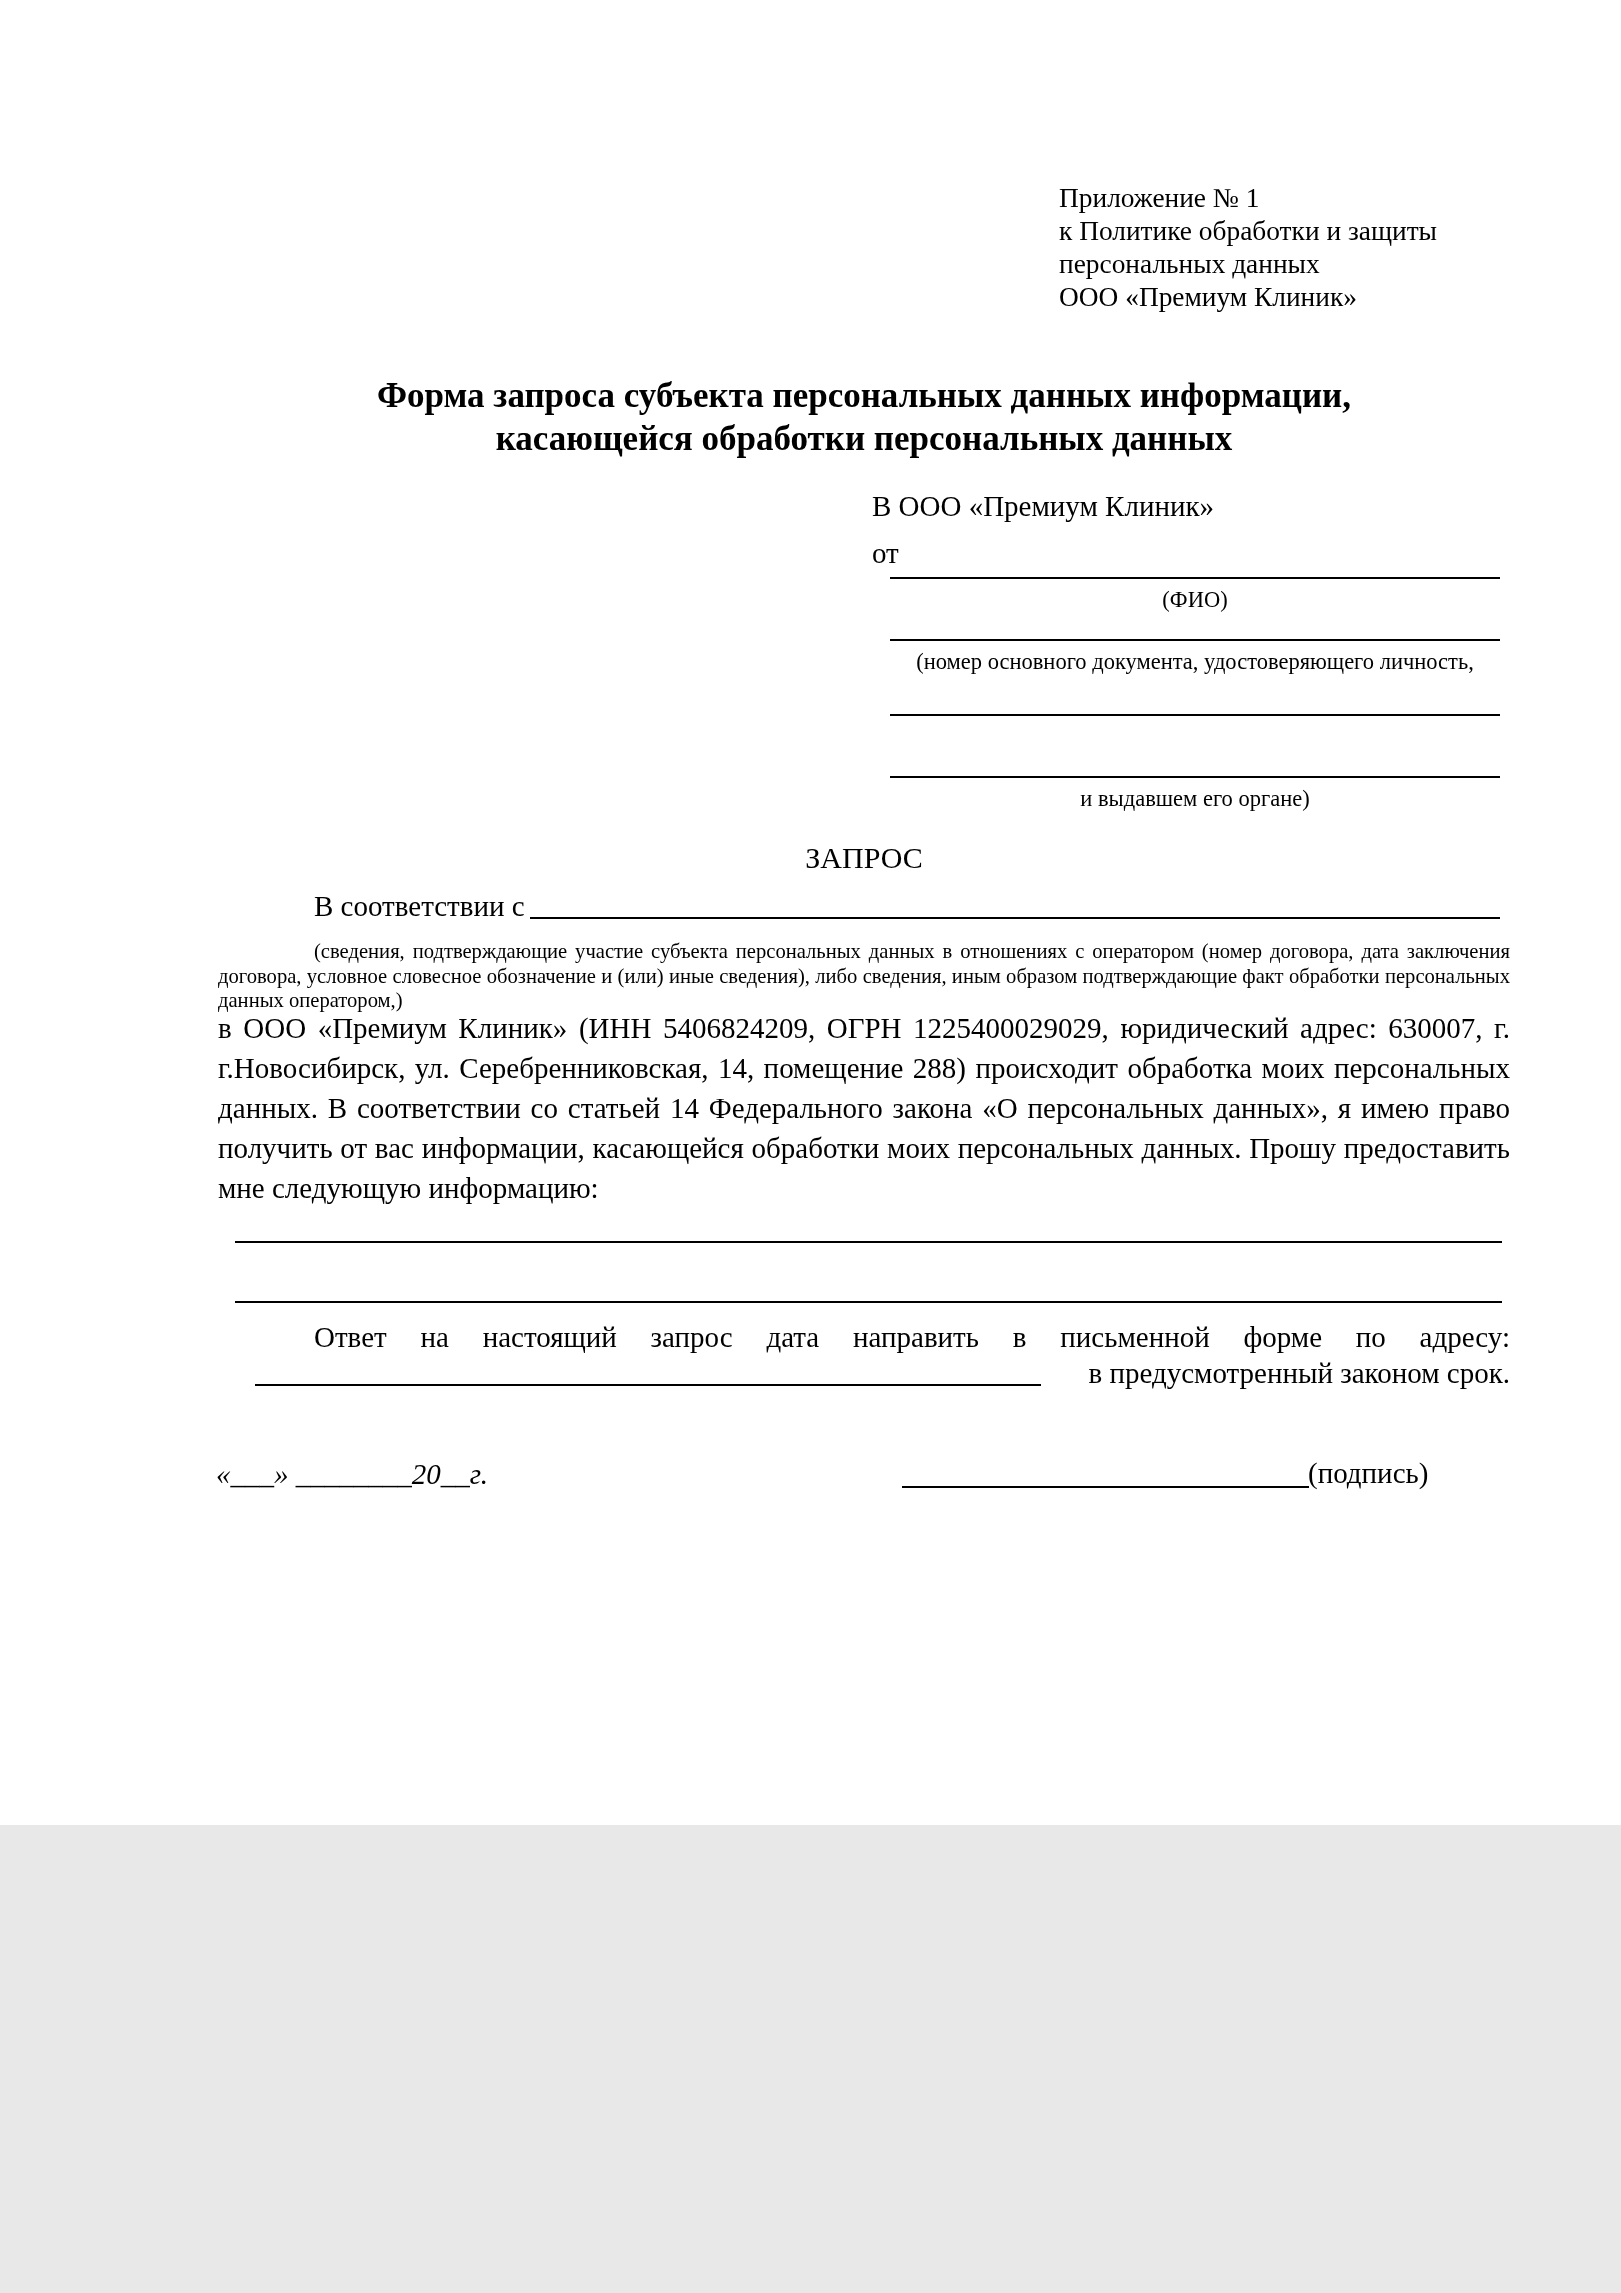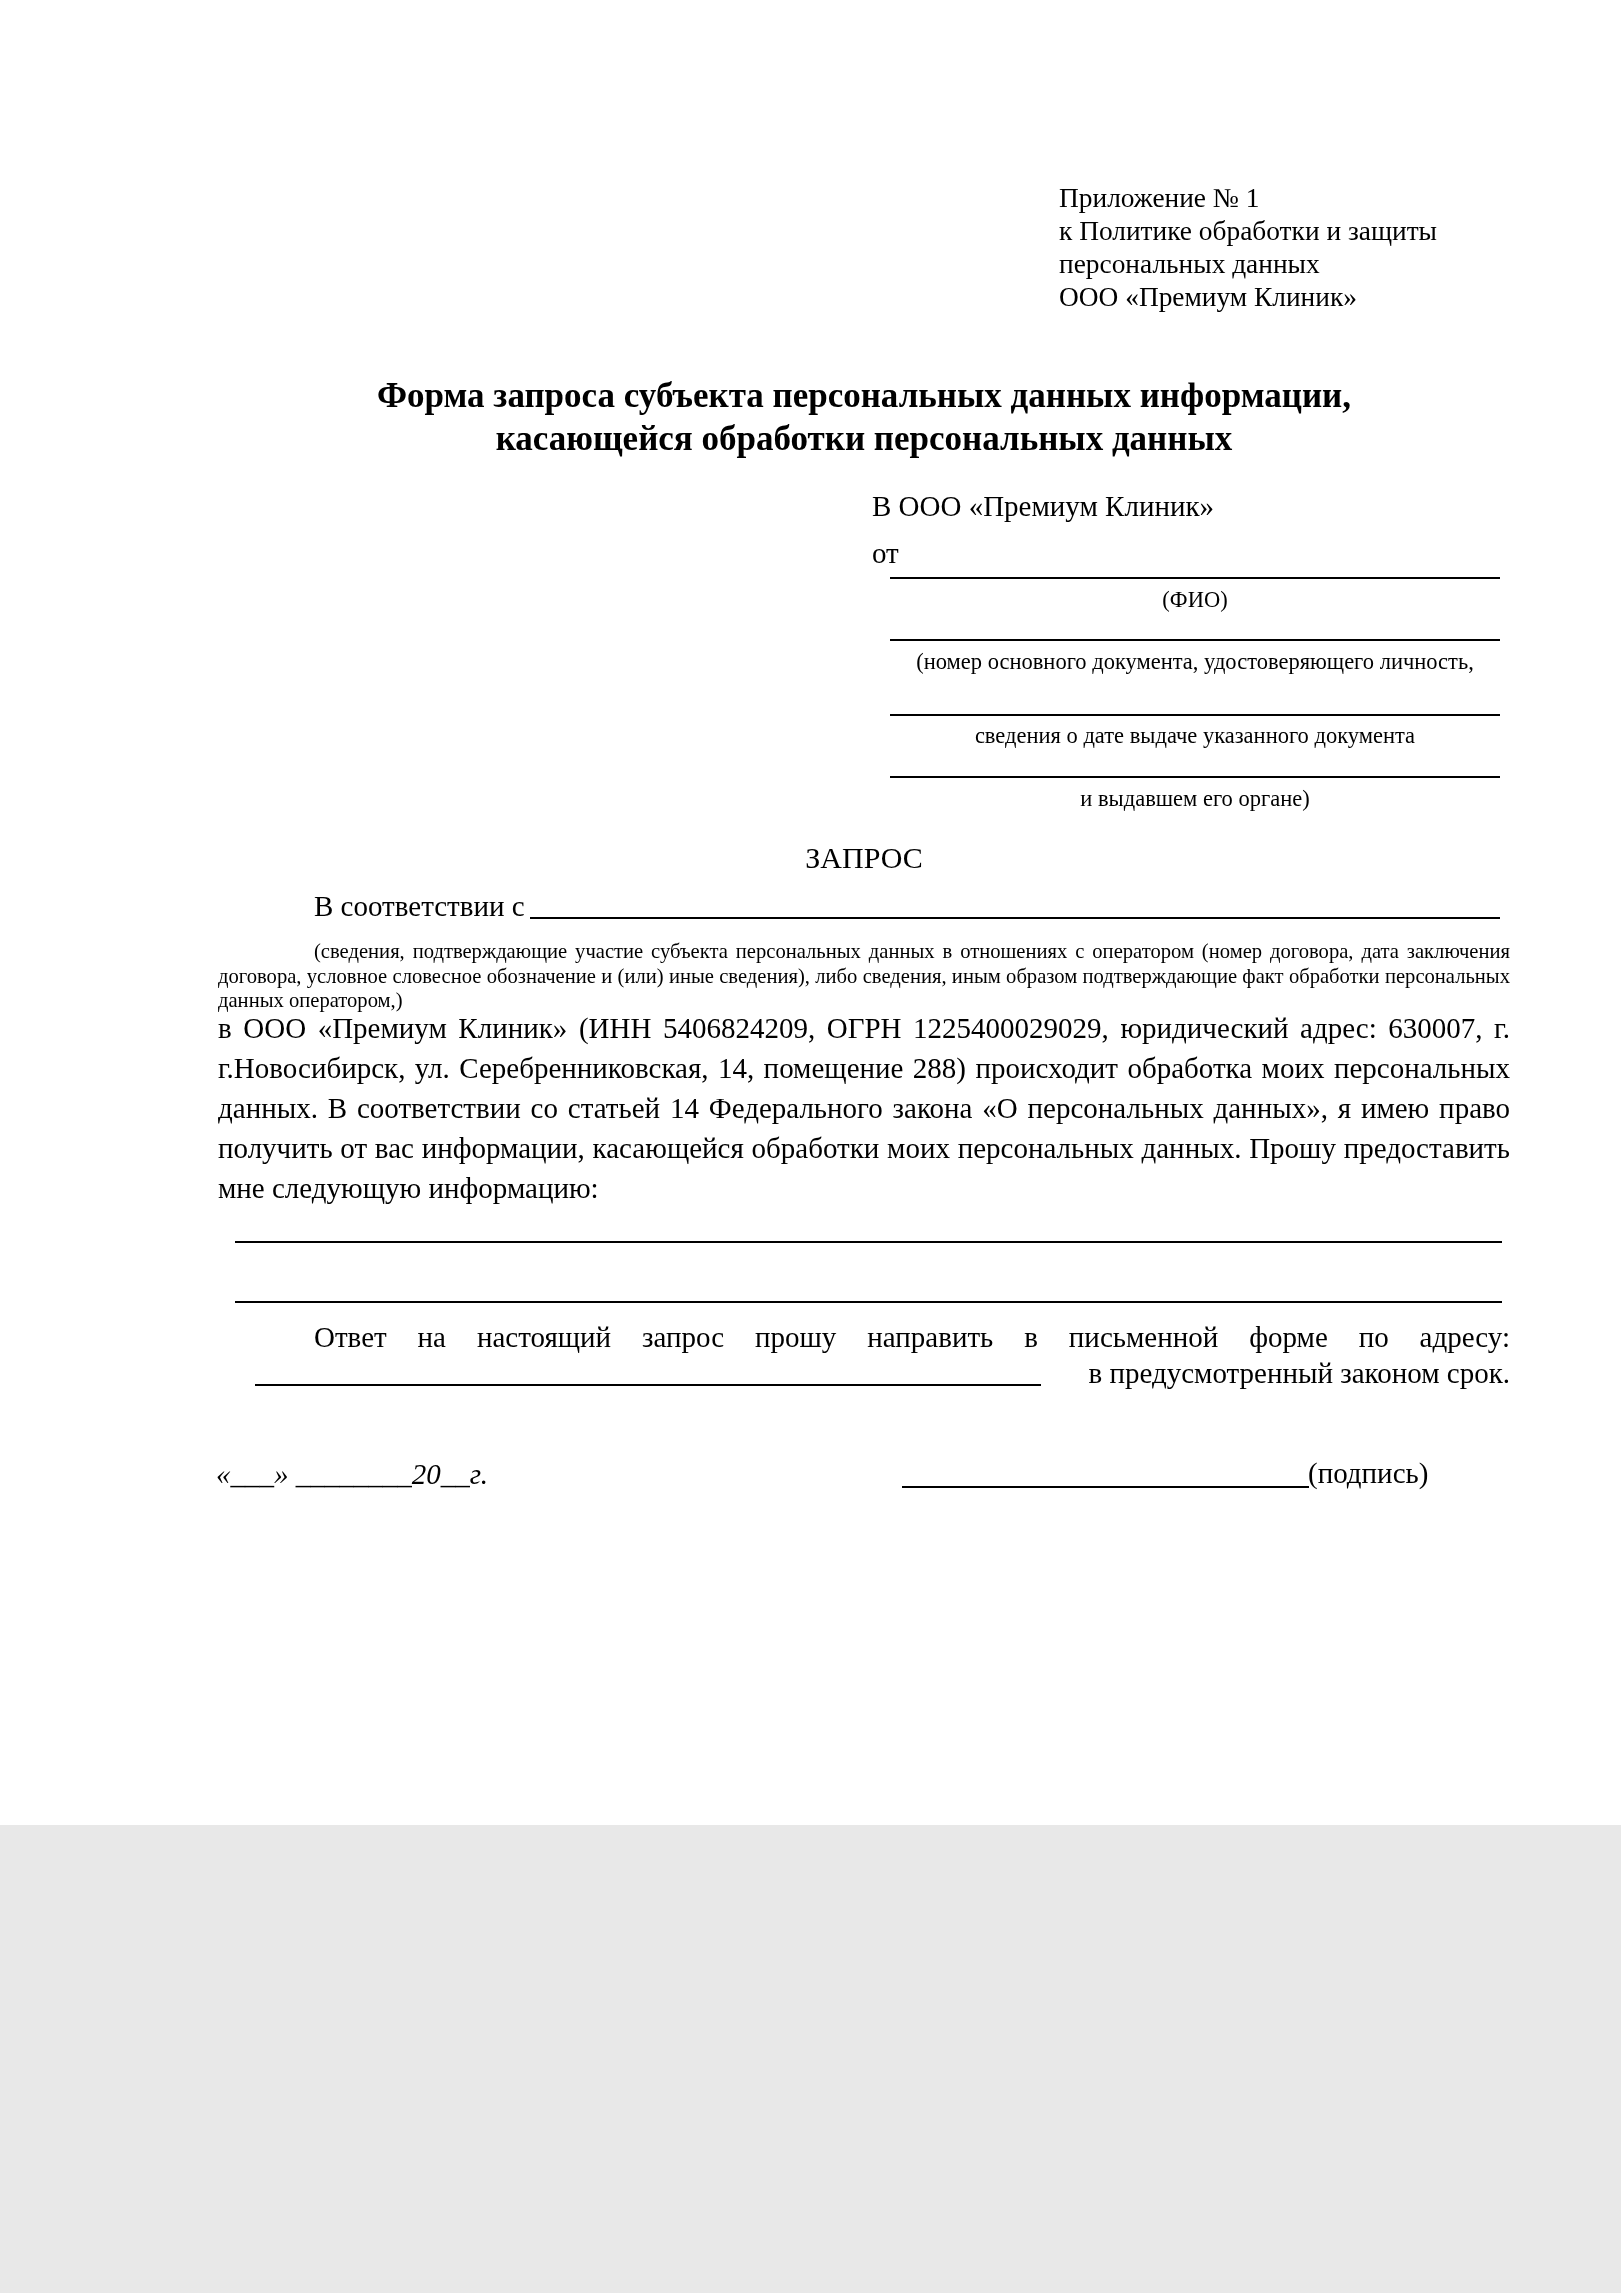--- a/index.html
+++ b/index.html
@@ -55,40 +55,39 @@
   <div class="abs to-line">В ООО «Премиум Клиник»</div>
   <div class="abs from-line">от</div>
 
   <div class="abs rule field-rule" style="top:577px"></div>
   <div class="abs field-caption" style="top:587px">(ФИО)</div>
 
   <div class="abs rule field-rule" style="top:639px"></div>
   <div class="abs field-caption" style="top:649px">(номер основного документа, удостоверяющего личность,</div>
 
   <div class="abs rule field-rule" style="top:714px"></div>
-  <div class="abs field-caption" style="top:723px">сведения о дате выдаче указанного документа</div>
 
   <div class="abs rule field-rule" style="top:776px"></div>
   <div class="abs field-caption" style="top:786px">и выдавшем его органе)</div>
 
   <div class="abs zapros">ЗАПРОС</div>
 
   <div class="abs flexline intro-row">
     <span class="prefix">В соответствии с</span>
     <span class="fill"></span>
   </div>
 
   <div class="abs note">(сведения, подтверждающие участие субъекта персональных данных в отношениях с оператором (номер договора, дата заключения договора, условное словесное обозначение и (или) иные сведения), либо сведения, иным образом подтверждающие факт обработки персональных данных оператором,)</div>
 
   <div class="abs bodytext">в ООО «Премиум Клиник» (ИНН 5406824209, ОГРН 1225400029029, юридический адрес: 630007, г. г.Новосибирск, ул. Серебренниковская, 14, помещение 288) происходит обработка моих персональных данных. В соответствии со статьей 14 Федерального закона «О персональных данных», я имею право получить от вас информации, касающейся обработки моих персональных данных. Прошу предоставить мне следующую информацию:</div>
 
   <div class="abs rule blank-rule-1"></div>
   <div class="abs rule blank-rule-2"></div>
 
-  <div class="abs reply1">Ответ на настоящий запрос прошу направить в письменной форме по адресу:</div>
+  <div class="abs reply1">Ответ на настоящий запрос дата направить в письменной форме по адресу:</div>
   <div class="abs flexline reply2">
     <span class="fill"></span>
     <span class="suffix">в предусмотренный законом срок.</span>
   </div>
 
   <div class="abs dateline">«___» ________20__г.</div>
   <div class="abs rule sig-rule"></div>
   <div class="abs sig-caption">(подпись)</div>
 
 </div>

